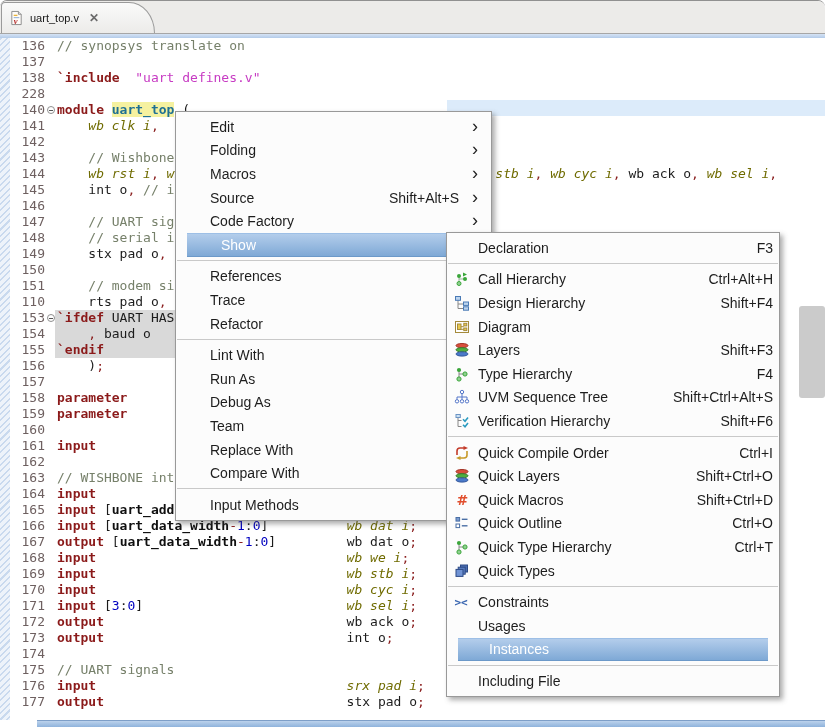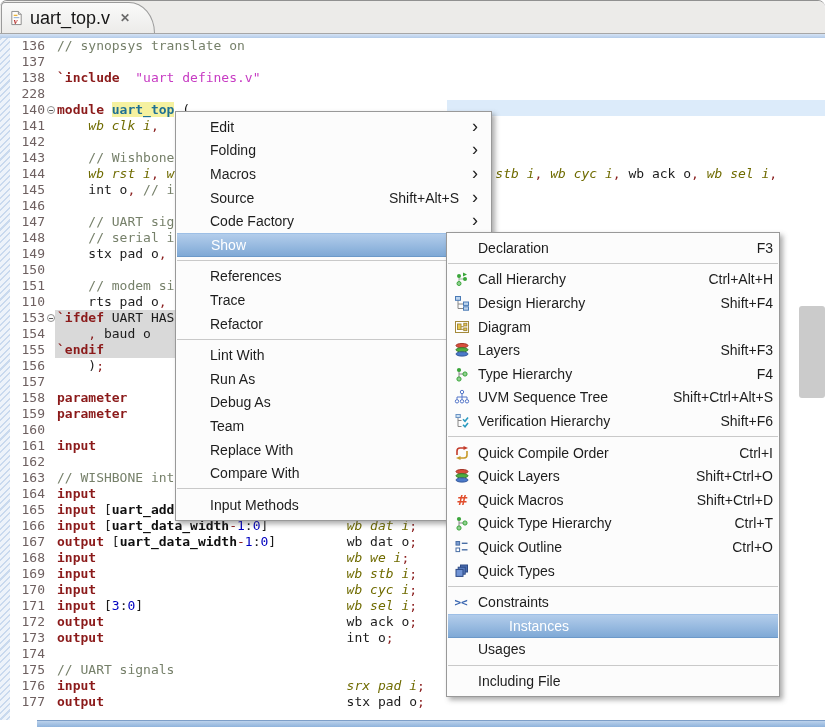--- a/index.html
+++ b/index.html
@@ -8,21 +8,21 @@
         border-top:1px solid #909090;box-sizing:border-box;border-radius:7px 7px 0 0;}
 
   
   .tabbar{position:absolute;left:0;top:0;right:0;height:33px;background:#ecebe9;
           border-bottom:1px solid #a6a6a6;border-radius:7px 7px 0 0;box-sizing:border-box;}
   .tab{position:absolute;left:1px;top:1px;height:31px;width:154px;
        background:linear-gradient(#fafafa,#ecebe9);
        border:1px solid #9a9a9a;border-bottom:none;box-sizing:border-box;
        border-radius:4px 26px 0 0 / 4px 31px 0 0;
        display:flex;align-items:center;padding:0 22px 0 7px;}
-  .tab-title{font-size:18px;color:#161616;margin-left:6px;white-space:nowrap;}
+  .tab-title{font-size:11px;color:#161616;margin-left:6px;white-space:nowrap;}
   .tab-close{margin-left:10px;font-size:12px;color:#6b6b6b;font-weight:bold;cursor:pointer;}
   .bluestrip{position:absolute;left:0;top:33px;right:0;height:4px;
              background:linear-gradient(#d6e3f4,#b3cbe9);}
 
   
   .editor{position:absolute;left:0;top:37px;right:0;bottom:7px;background:#fff;overflow:hidden;
           font-family:"DejaVu Sans Mono",monospace;font-size:13px;line-height:16px;}
   .curline{position:absolute;left:447px;right:0;top:62px;height:16px;background:var(--current-line);}
   .codewrap{position:absolute;inset:0;}
   .line{position:relative;height:16px;white-space:pre;}
@@ -61,21 +61,21 @@
       padding:0 6px 0 0;cursor:default;}
   #context-menu .mlabel{margin-left:34px;}
   .mic{width:16px;height:16px;margin:0 8px 0 7px;flex:none;}
   .mic svg{width:16px;height:16px;display:block;}
   .mlabel{white-space:nowrap;}
   .maccel{margin-left:auto;white-space:nowrap;}
   #context-menu .maccel{padding-right:6px;}
   .marrow{width:20px;text-align:center;font-size:18px;line-height:1;margin-top:-2px;color:#222;flex:none;}
   .mi.selected{background:linear-gradient(#b3cdeb,#7fa9d6);color:#fff;
                border-top:1px solid #9dbfe6;border-bottom:1px solid #6c99c9;
-               margin:0 1px;height:21.6px;gap:30px;}
+               margin:0 11px;height:21.6px;}
   .mi.selected .marrow{color:#fff;}
   .msep{height:1px;background:#c9c9c9;margin:3.5px 1px;}
 </style>
 </head>
 <body>
 
 <div class="root">
 
   <div class="tabbar">
     <div class="tab">
@@ -352,72 +352,72 @@
           <svg viewBox="0 0 16 16">
             <text x="2.5" y="13" font-size="14" font-weight="bold" fill="#e14e2d" font-family="DejaVu Sans,sans-serif">#</text>
           </svg>
         </span>
         <span class="mlabel">Quick Macros</span>
         <span class="maccel">Shift+Ctrl+D</span>
       </div>
       <div class="mi">
         <span class="mic">
           <svg viewBox="0 0 16 16">
+            <rect x="2" y="2.5" width="3.6" height="3.6" fill="#7b9cd0" stroke="#4a6fa5"></rect>
+            <path d="M7.8 4.3h5.7" stroke="#4a6fa5" stroke-width="1.4" fill="none"></path>
+            <rect x="2" y="9" width="3.6" height="3.6" fill="#fff" stroke="#4a6fa5"></rect>
+            <path d="M7.8 10.8h5.7" stroke="#4a6fa5" stroke-width="1.4" fill="none"></path>
+          </svg>
+        </span>
+        <span class="mlabel">Quick Outline</span>
+        <span class="maccel">Ctrl+O</span>
+      </div>
+      <div class="mi">
+        <span class="mic">
+          <svg viewBox="0 0 16 16">
             <path d="M5 4v9M5 8h5.5" stroke="#888" fill="none"></path>
             <circle cx="5" cy="4" r="2.1" fill="#3aa63a"></circle>
             <circle cx="11" cy="8" r="2.1" fill="#8fd08f" stroke="#3aa63a"></circle>
             <circle cx="5" cy="13" r="2.1" fill="#8fd08f" stroke="#3aa63a"></circle>
           </svg>
         </span>
         <span class="mlabel">Quick Type Hierarchy</span>
         <span class="maccel">Ctrl+T</span>
       </div>
       <div class="mi">
         <span class="mic">
           <svg viewBox="0 0 16 16">
-            <rect x="2" y="2.5" width="3.6" height="3.6" fill="#7b9cd0" stroke="#4a6fa5"></rect>
-            <path d="M7.8 4.3h5.7" stroke="#4a6fa5" stroke-width="1.4" fill="none"></path>
-            <rect x="2" y="9" width="3.6" height="3.6" fill="#fff" stroke="#4a6fa5"></rect>
-            <path d="M7.8 10.8h5.7" stroke="#4a6fa5" stroke-width="1.4" fill="none"></path>
-          </svg>
-        </span>
-        <span class="mlabel">Quick Outline</span>
-        <span class="maccel">Ctrl+O</span>
-      </div>
-      <div class="mi">
-        <span class="mic">
-          <svg viewBox="0 0 16 16">
             <rect x="6.5" y="2" width="7" height="7" fill="#4a6db0" stroke="#2d4a85"></rect>
             <rect x="4.2" y="4.2" width="7" height="7" fill="#5b7ec2" stroke="#2d4a85"></rect>
             <rect x="2" y="6.4" width="7" height="7" fill="#7093d4" stroke="#2d4a85"></rect>
           </svg>
         </span>
         <span class="mlabel">Quick Types</span>
         <span class="maccel"></span>
       </div>
       <div class="msep"></div>
       <div class="mi">
         <span class="mic">
           <svg viewBox="0 0 16 16">
             <text x="0.5" y="12" font-size="11" font-weight="bold" fill="#3a66b0" font-family="DejaVu Sans Mono,monospace">&gt;&lt;</text>
           </svg>
         </span>
         <span class="mlabel">Constraints</span>
         <span class="maccel"></span>
       </div>
+      <div class="mi">
+        <span class="mic"></span>
+        <span class="mlabel">Usages</span>
+        <span class="maccel"></span>
+      </div>
       <div class="mi selected">
         <span class="mic"></span>
         <span class="mlabel">Instances</span>
         <span class="maccel"></span>
       </div>
-      <div class="mi">
-        <span class="mic"></span>
-        <span class="mlabel">Usages</span>
-        <span class="maccel"></span>
-      </div>
       <div class="msep"></div>
       <div class="mi">
         <span class="mic"></span>
         <span class="mlabel">Including File</span>
         <span class="maccel"></span>
       </div>
     </div>
 
 </div>
 

